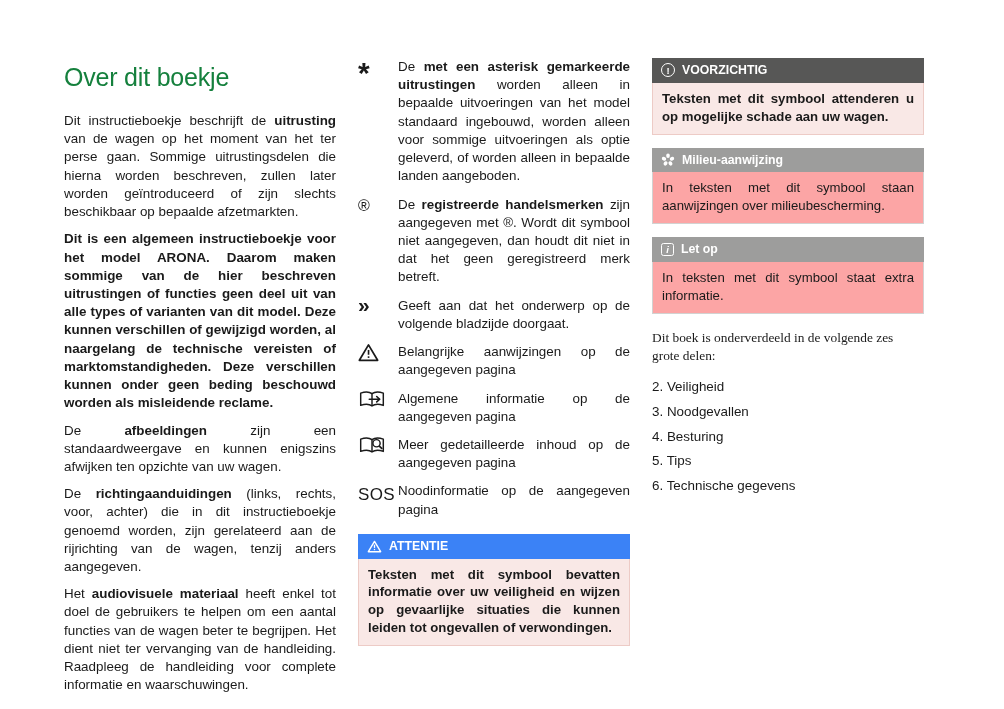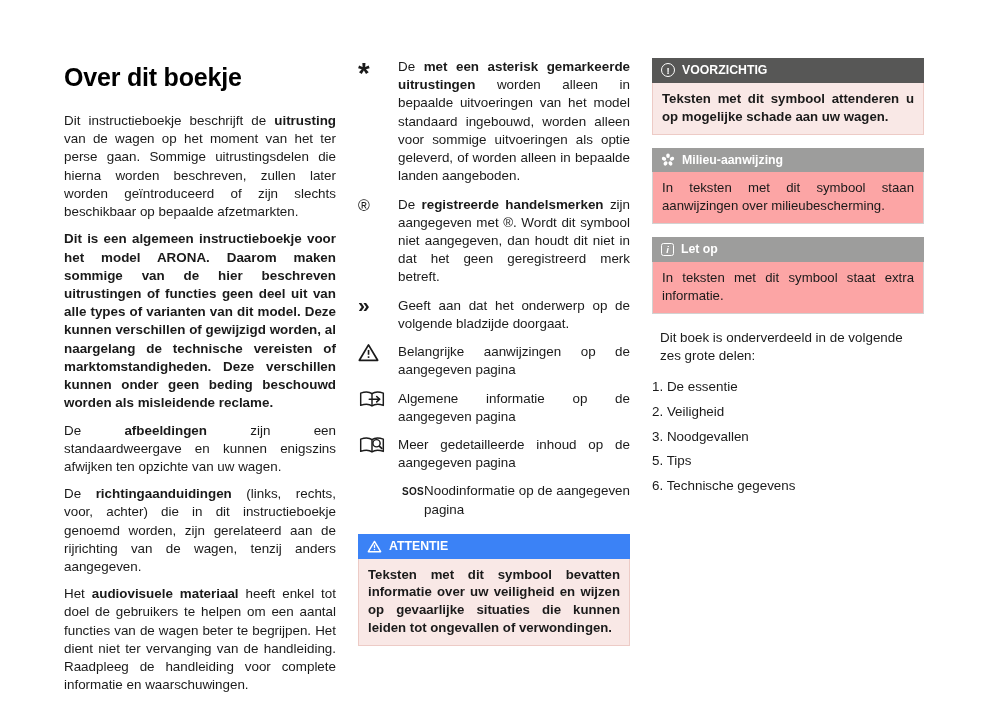--- a/index.html
+++ b/index.html
@@ -13,32 +13,32 @@
     overflow:hidden;
   }
   .content {
     position:absolute; left:64px; top:58px;
     width:860px;
     display:flex; gap:22px;
   }
   .col { flex:1 1 0; font-size:13.4px; line-height:1.36; }
 
   
-  h1.title { color:#000000; font-size:25px; font-weight:bold; margin:2px 0 18px 0; letter-spacing:-0.2px; }
+  h1.title { color:#15803d; font-size:25px; font-weight:normal; margin:2px 0 18px 0; letter-spacing:-0.2px; }
   p.para { text-align:justify; margin-bottom:9px; }
   p.para b, .sym-text b, .nb-body b { font-weight:bold; }
 
   
   .sym-item { display:flex; margin-bottom:10px; }
   .sym { flex:0 0 40px; padding-top:0; }
   .sym-text { flex:1 1 auto; text-align:justify; }
   .g-ast { font-size:30px; font-weight:bold; line-height:0.55; position:relative; top:7px; display:inline-block; }
   .g-reg { font-size:16px; line-height:1; position:relative; top:2px; display:inline-block; }
   .g-chev { font-size:21px; font-weight:bold; line-height:0.8; display:inline-block; }
-  .g-sos { font-size:10px; font-weight:bold; letter-spacing:0.3px; display:inline-block; padding-top:1px;margin-left:44px; }
+  .g-sos { font-size:17px; font-weight:normal; letter-spacing:0.3px; display:inline-block; padding-top:1px; }
 
   
   .notebox { margin-bottom:13px; }
   .nb-head {
     display:flex; align-items:center; gap:7px;
     color:#ffffff; font-weight:bold; font-size:12.3px;
     padding:4px 9px; min-height:23px;
   }
   .nb-head.red  { background:#3b82f6; }
   .nb-head.dark { background:#575756; }
@@ -52,21 +52,21 @@
     width:14px; height:14px; border:1.4px solid #fff; border-radius:50%;
     font-size:9.5px; font-weight:bold; color:#fff; line-height:1;
   }
   .square-i {
     display:inline-flex; align-items:center; justify-content:center;
     width:13px; height:13px; border:1.3px solid #fff; border-radius:2.5px;
     font-size:9.5px; font-weight:bold; color:#fff; line-height:1; font-style:italic;
   }
 
   
-  .c3-intro { margin:15px 0 13px 8px; }
+  .c3-intro { margin:15px 0 13px 0;font-family:Liberation Serif, serif; }
   .section-line { margin-bottom:6.5px; }
   .c3-outro { margin-top:15px; text-align:left; }
   .sections { margin-bottom:0; }
 </style>
 </head>
 <body>
 
 <div class="page">
   <div class="content">
 
@@ -191,23 +191,23 @@
         <div class="nb-head gray">
           <span class="square-i">i</span>
           <span>Let op</span>
         </div>
         <div class="nb-body graybg"><span>In teksten met dit symbool staat extra informatie.</span></div>
       </div>
 
       <p class="c3-intro">Dit boek is onderverdeeld in de volgende zes grote delen:</p>
 
       <div class="sections">
-        <p class="section-line">1. De essentie</p>
         <p class="section-line">2. Veiligheid</p>
         <p class="section-line">3. Noodgevallen</p>
+        <p class="section-line">4. Besturing</p>
         <p class="section-line">5. Tips</p>
         <p class="section-line">6. Technische gegevens</p>
       </div>
 
     </div>
 
   </div>
 </div>
 
 </body></html>

